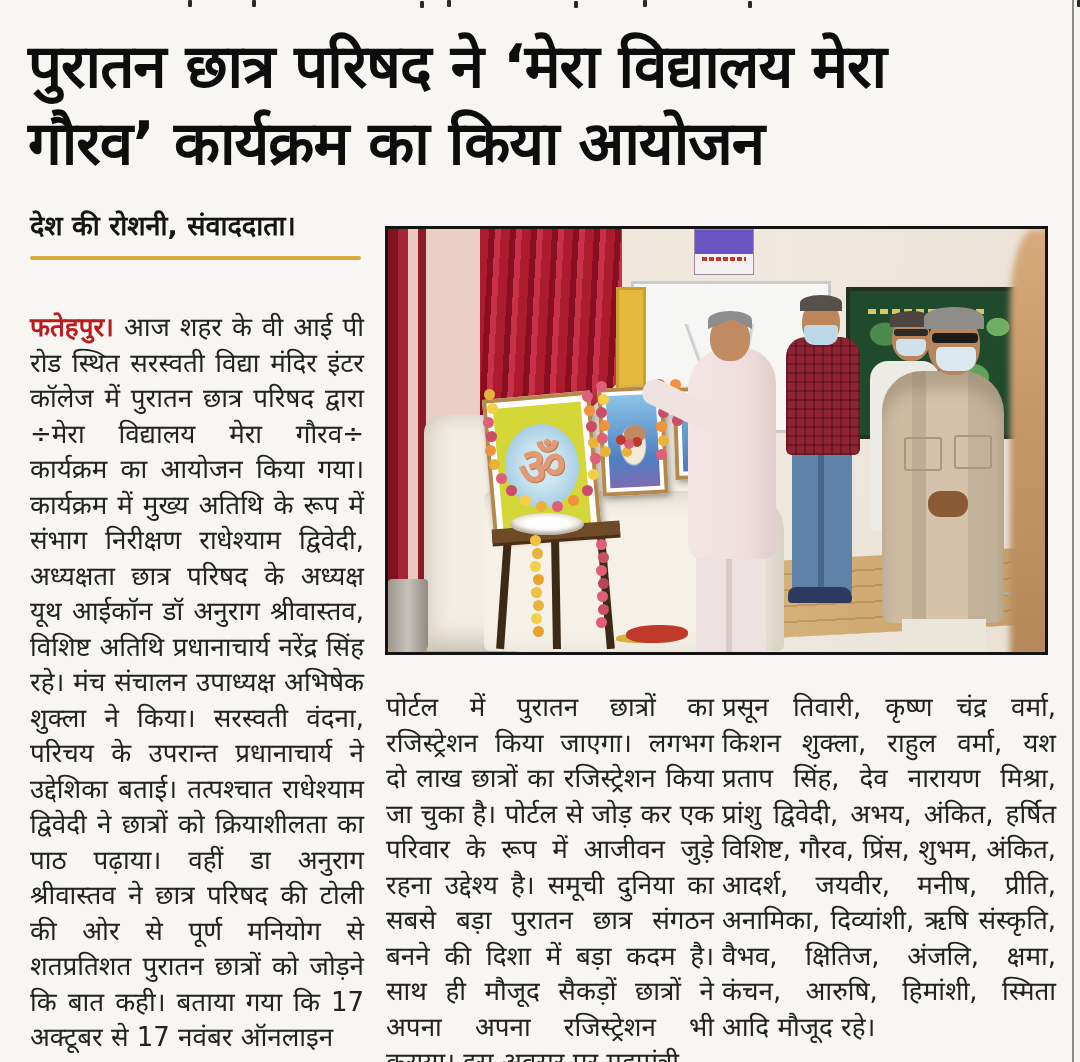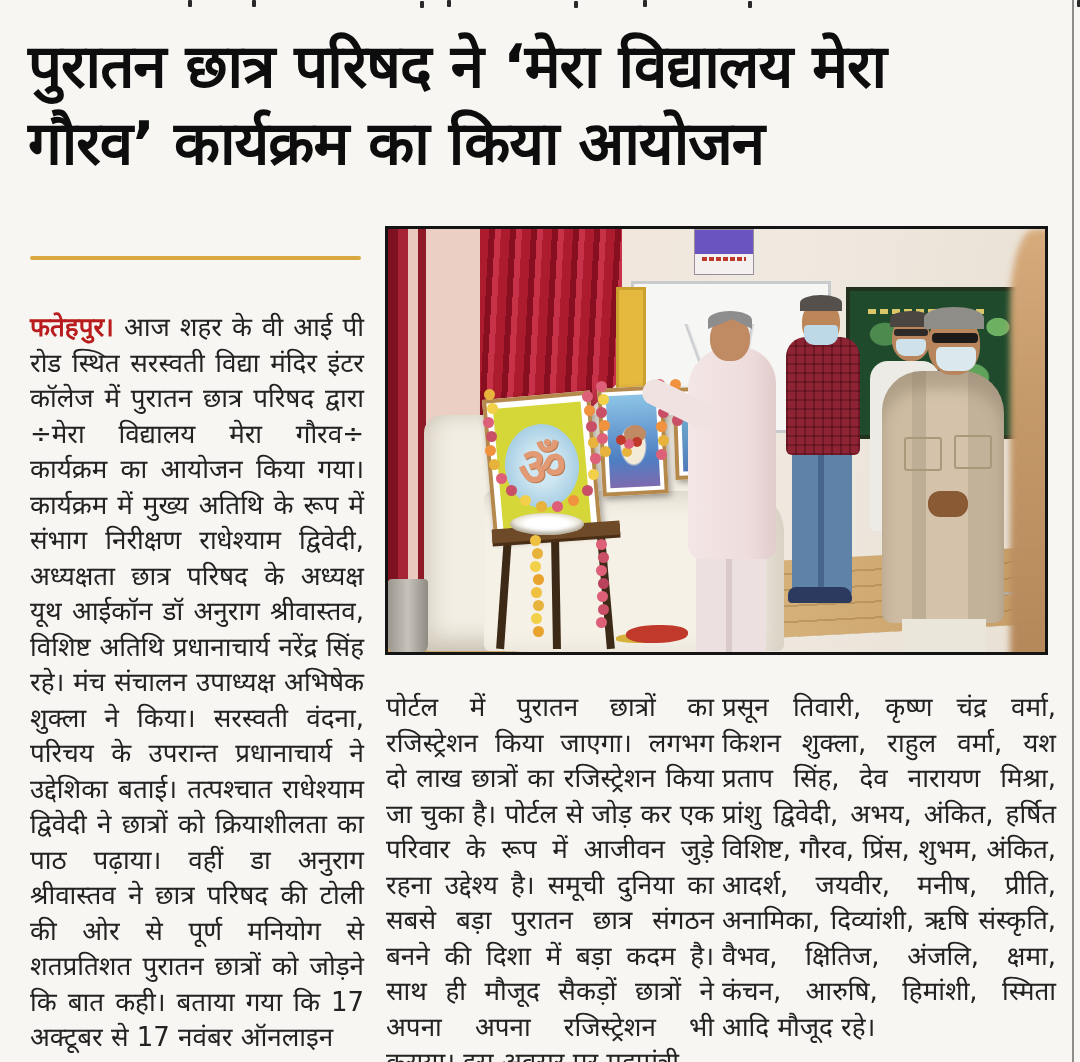--- a/index.html
+++ b/index.html
@@ -173,20 +173,21 @@
 </style>
 </head>
 <body>
 
 <div class="page">
 
   <span class="top-fragments"></span>
 
   <h1 class="headline">पुरातन छात्र परिषद ने ‘मेरा विद्यालय मेरा गौरव’ कार्यक्रम का किया आयोजन</h1>
 
+  <div class="byline">देश की रोशनी, संवाददाता।</div>
   <div class="byline-rule" style="background:#d9a93f;"></div>
 
   <p class="col col-left"><span class="dateline">फतेहपुर।</span><span> आज शहर के वी आई पी रोड स्थित सरस्वती विद्या मंदिर इंटर कॉलेज में पुरातन छात्र परिषद द्वारा ÷मेरा विद्यालय मेरा गौरव÷ कार्यक्रम का आयोजन किया गया। कार्यक्रम में मुख्य अतिथि के रूप में संभाग निरीक्षण राधेश्याम द्विवेदी, अध्यक्षता छात्र परिषद के अध्यक्ष यूथ आईकॉन डॉ अनुराग श्रीवास्तव, विशिष्ट अतिथि प्रधानाचार्य नरेंद्र सिंह रहे। मंच संचालन उपाध्यक्ष अभिषेक शुक्ला ने किया। सरस्वती वंदना, परिचय के उपरान्त प्रधानाचार्य ने उद्देशिका बताई। तत्पश्चात राधेश्याम द्विवेदी ने छात्रों को क्रियाशीलता का पाठ पढ़ाया। वहीं डा अनुराग श्रीवास्तव ने छात्र परिषद की टोली की ओर से पूर्ण मनियोग से शतप्रतिशत पुरातन छात्रों को जोड़ने कि बात कही। बताया गया कि 17 अक्टूबर से 17 नवंबर ऑनलाइन</span></p>
 
   <div class="photo">
     <div class="ph-doorframe"></div>
     <div class="ph-wall-pink"></div>
     <div class="ph-greenboard"></div>
     <div class="ph-whiteboard">
       <div class="ph-scribbles"></div>

